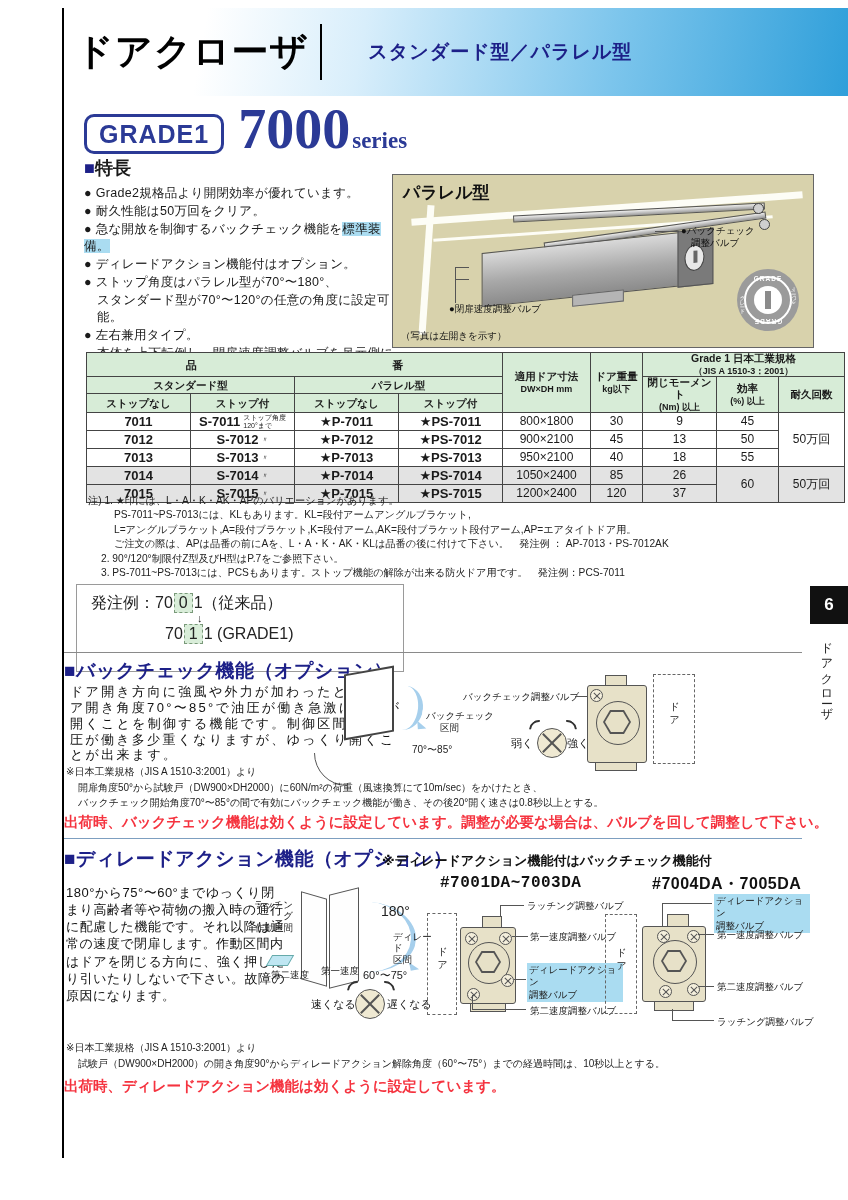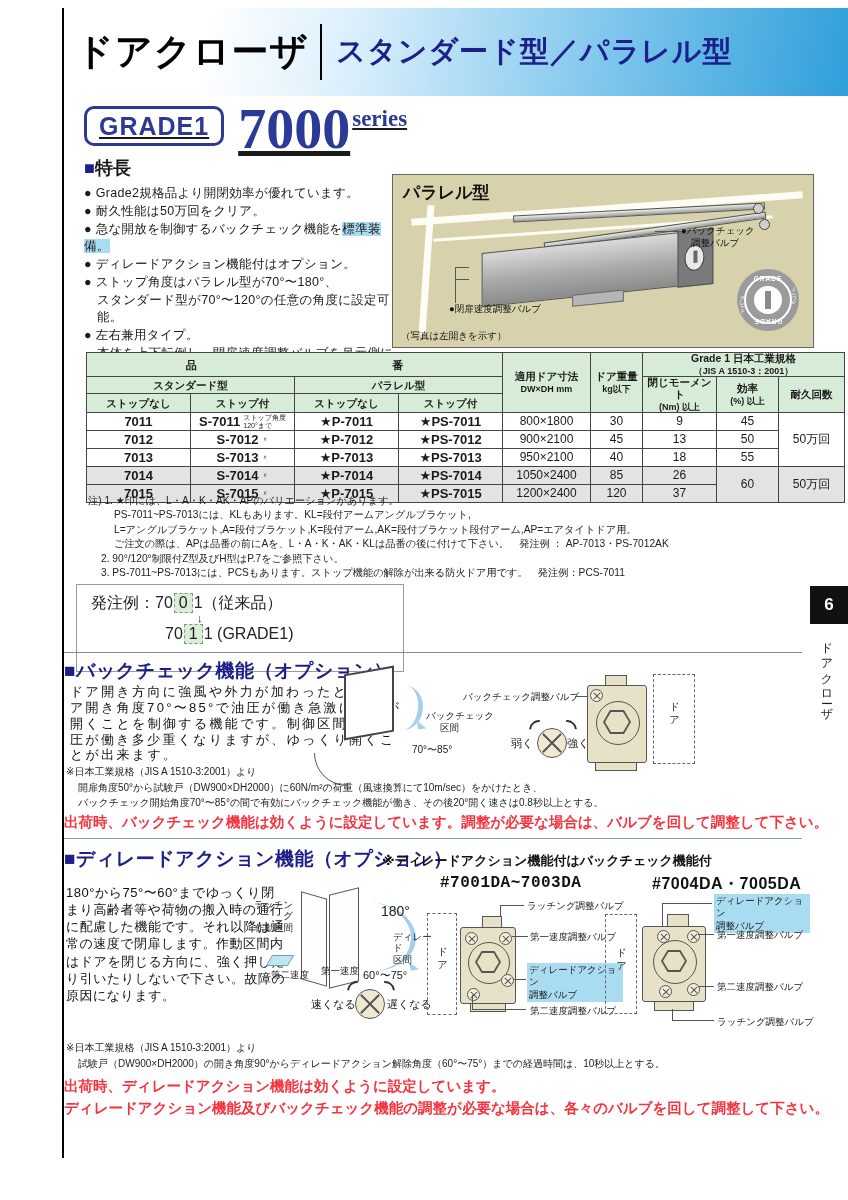--- a/index.html
+++ b/index.html
@@ -7,23 +7,23 @@
        font-family:"Liberation Sans","DejaVu Sans",sans-serif;color:#1a1a1a;}
   #page{position:absolute;inset:0;}
   .abs{position:absolute;}
   
   .left-rule{position:absolute;left:62px;top:8px;width:2px;height:1150px;background:#000;}
   
   .band{position:absolute;left:64px;top:8px;width:784px;height:88px;display:flex;align-items:center;
         background:linear-gradient(100deg,#ffffff 0%,#ffffff 18%,#d8eefb 38%,#7cc5ec 70%,#2f9fda 100%);}
   .band-title{font-size:37px;font-weight:bold;color:#000;margin-left:12px;letter-spacing:1px;}
   .band-div{width:2px;height:56px;background:#000;margin:0 14px 0 12px;}
-  .band-sub{font-size:29px;font-weight:bold;color:#1d2088;letter-spacing:1px;}
-  
-  .grade-row{position:absolute;left:84px;top:106px;display:flex;align-items:flex-start;text-decoration:underline;}
+  .band-sub{font-size:19px;font-weight:bold;color:#1d2088;letter-spacing:1px;margin-left:32px;}
+  
+  .grade-row{position:absolute;left:84px;top:106px;display:flex;align-items:flex-end;}
   .grade-box{border:3px solid #2b3a96;border-radius:10px;color:#2b3a96;font-weight:bold;
              font-size:25px;padding:3px 12px 2px;letter-spacing:1px;}
   .series-num{font-family:"Liberation Serif","DejaVu Serif",serif;font-weight:bold;color:#2b3a96;
               font-size:56px;line-height:0.85;margin-left:14px;}
   .series-suf{font-family:"Liberation Serif","DejaVu Serif",serif;font-weight:bold;color:#2b3a96;
               font-size:23px;margin-left:2px;}
   
   .features{position:absolute;left:84px;top:156px;width:316px;}
   .feat-head{font-size:18px;font-weight:bold;margin-bottom:5px;}
   .feat-head .sq{color:#1d2088;}
@@ -488,16 +488,15 @@
     <div class="line" style="left:72px;top:130px;width:42px;height:1px;"></div>
     <div class="lbl" style="left:117px;top:126px;">ラッチング調整バルブ</div>
   </div>
 
   <div class="jis" style="left:66px;top:1040px;">
     <div>※日本工業規格（JIS A 1510-3:2001）より</div>
     <div class="ind">試験戸（DW900×DH2000）の開き角度90°からディレードアクション解除角度（60°〜75°）までの経過時間は、10秒以上とする。</div>
   </div>
   <div class="warning" style="left:64px;top:1076px;">
     <div>出荷時、ディレードアクション機能は効くように設定しています。</div>
-    <div>ディレードアクション機能及びバックチェック機能の調整が必要な場合は、各々のバルブを回して調整して下さい。</div>
   </div>
 
 </div>
 
 </body></html>

